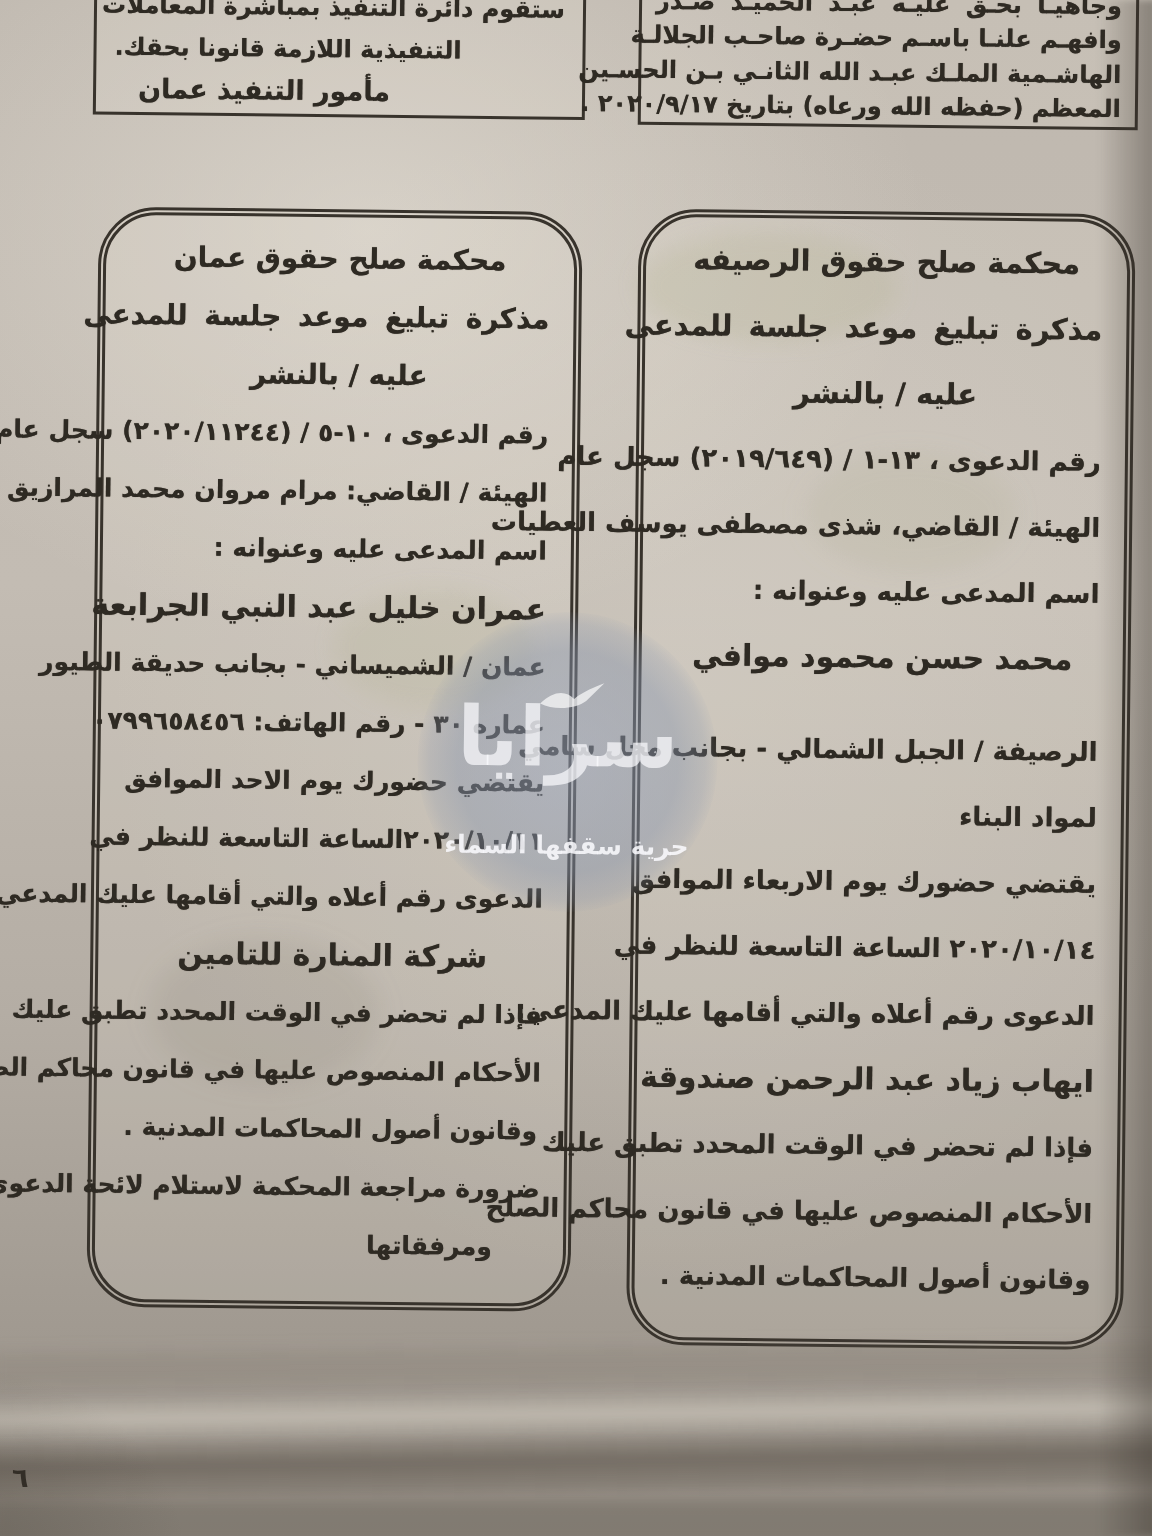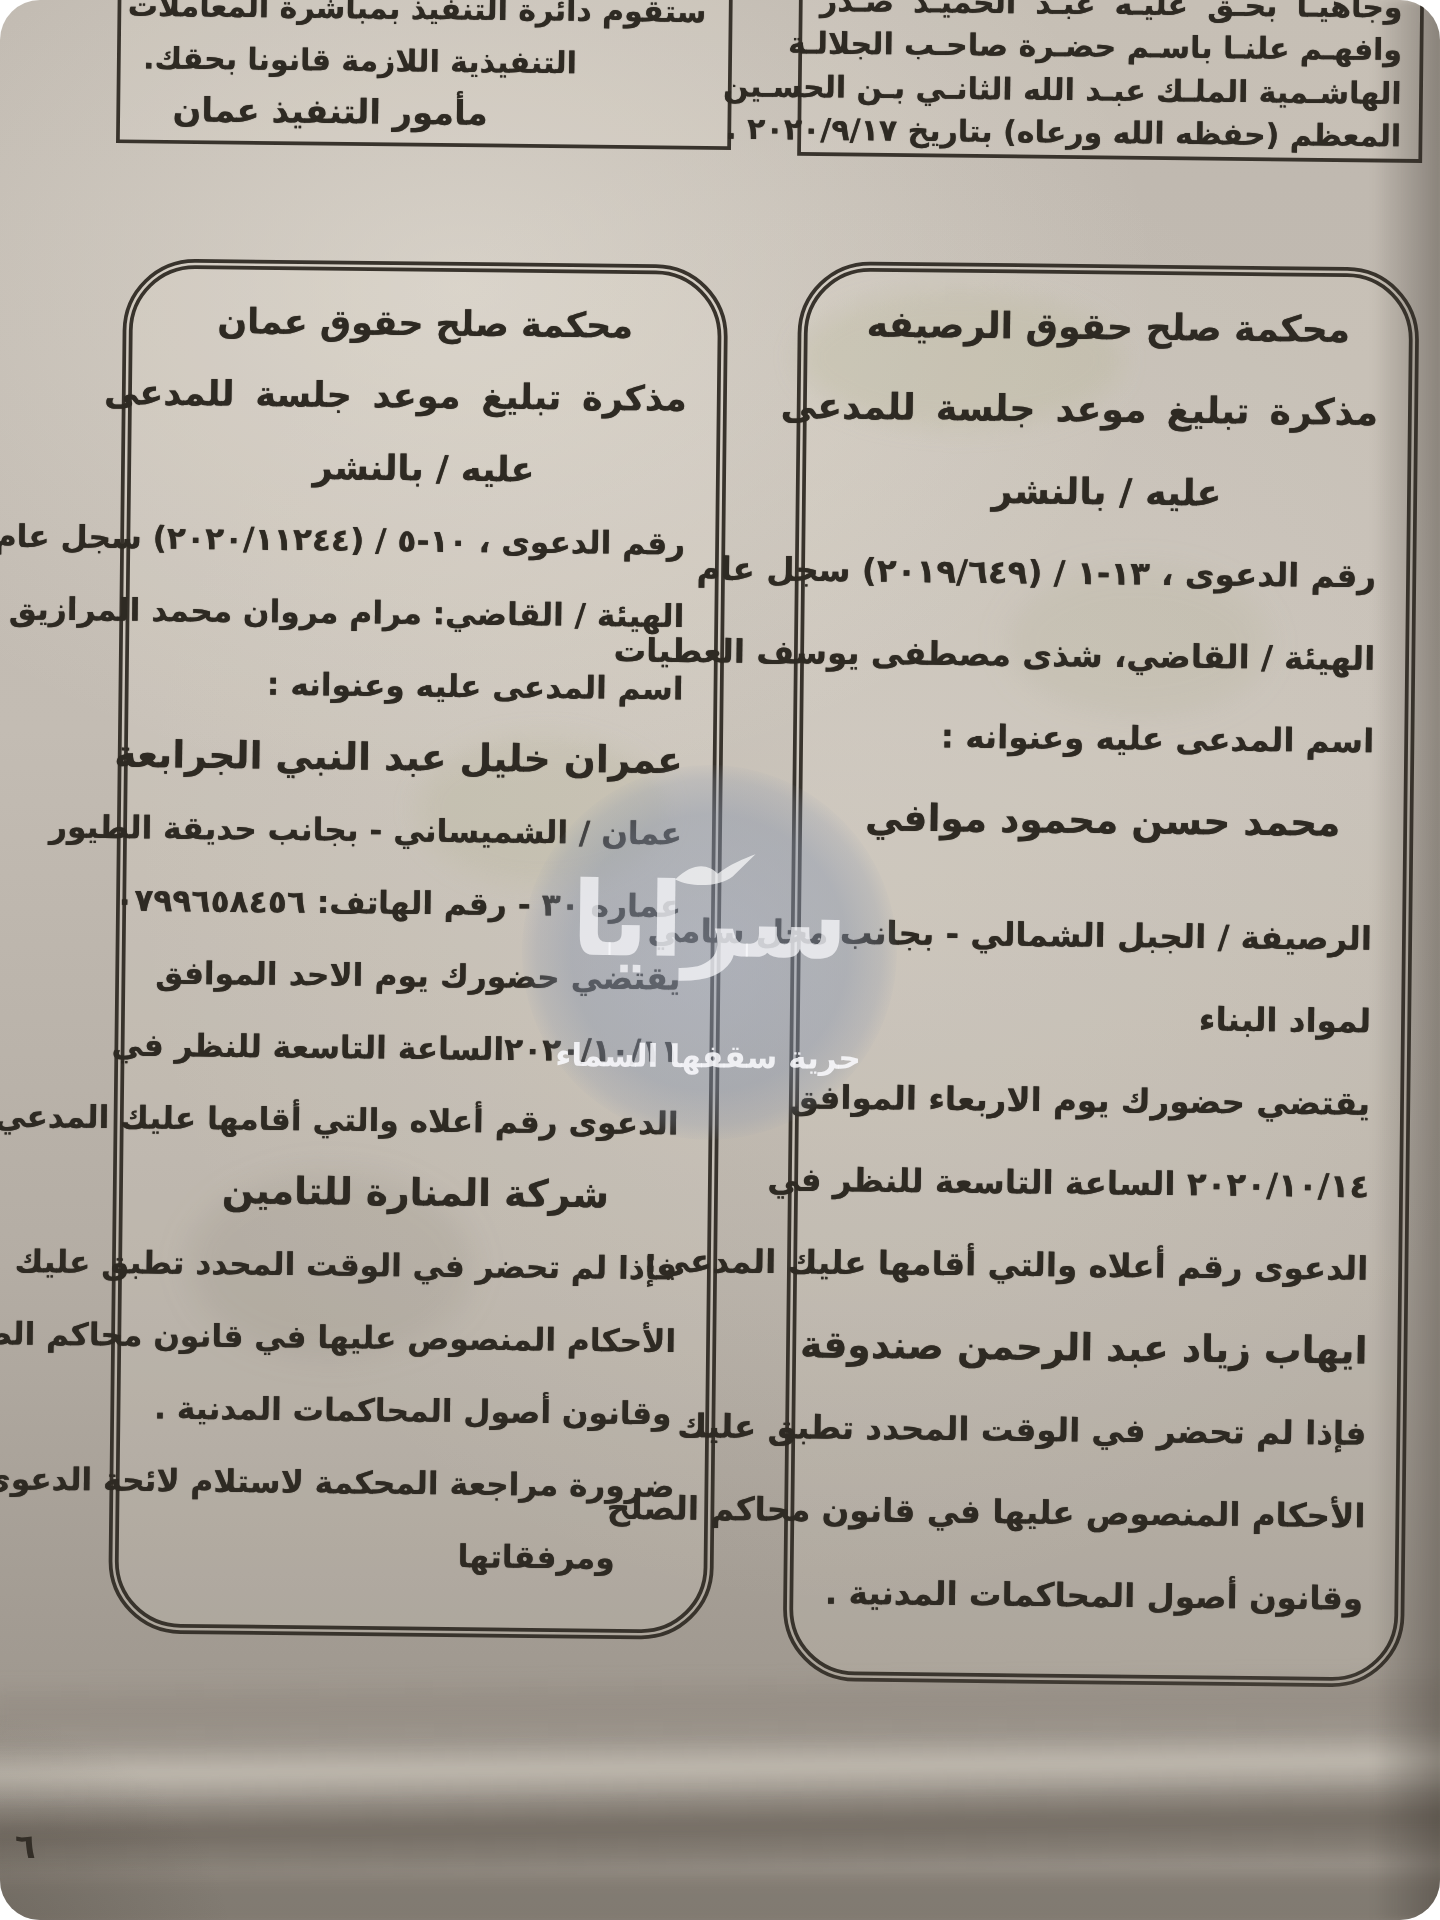--- a/index.html
+++ b/index.html
@@ -1,21 +1,21 @@
 <!DOCTYPE html>
 <html lang="ar"><head>
 <meta charset="utf-8">
 <style>
   html,body{margin:0;padding:0;}
   body{width:1152px;height:1536px;overflow:hidden;font-family:"DejaVu Sans",sans-serif;}
   #stage{position:relative;width:1152px;height:1536px;overflow:hidden;
     background:
       radial-gradient(ellipse 900px 650px at 32% 15%, rgba(233,228,218,.55), transparent 62%),
       radial-gradient(ellipse 850px 900px at 58% 45%, rgba(216,211,201,.38), transparent 66%),
-      linear-gradient(180deg,#bfb8af 0%,#c3bcb3 38%,#b4ada4 66%,#a39c93 84%,#958e85 100%); border-radius: 32px;}
+      linear-gradient(180deg,#bfb8af 0%,#c3bcb3 38%,#b4ada4 66%,#a39c93 84%,#958e85 100%);}
   #sheet{position:absolute;left:-20px;top:-20px;width:1192px;height:1576px;
     transform:rotate(.65deg);transform-origin:600px 120px;z-index:1;}
   .stain{position:absolute;border-radius:50%;z-index:0;}
   .box{position:absolute;box-sizing:border-box;color:#2e2a23;font-weight:700;z-index:2;
     background:rgba(235,230,220,.16);text-shadow:0 0 .7px rgba(44,38,30,.75);}
   .single{border:3px solid #38332c;}
   .dbl{border:8px double #38332c;border-radius:58px;}
   .ln{white-space:nowrap;overflow:visible;}
   .jst{text-align:justify;text-align-last:justify;}
   .ctr{text-align:center;}

